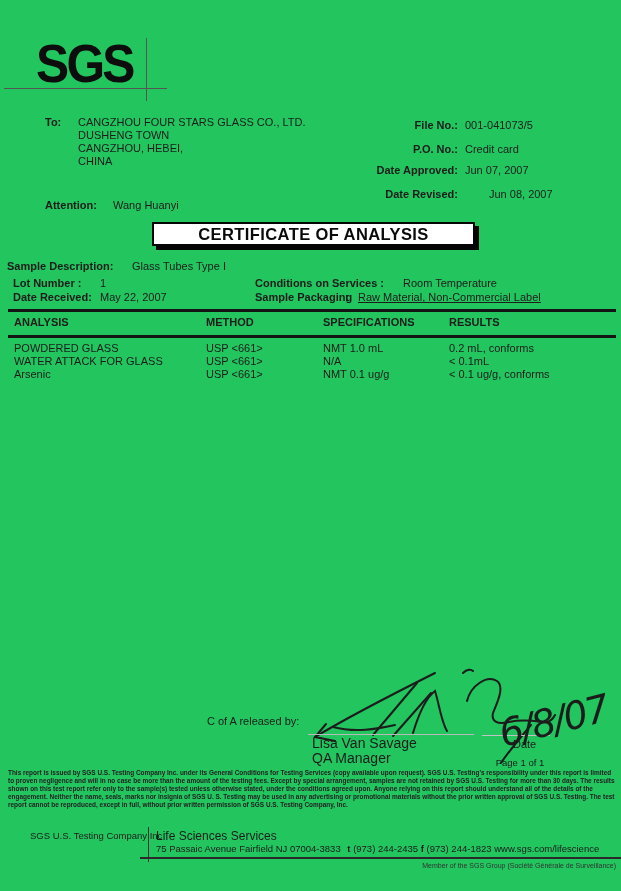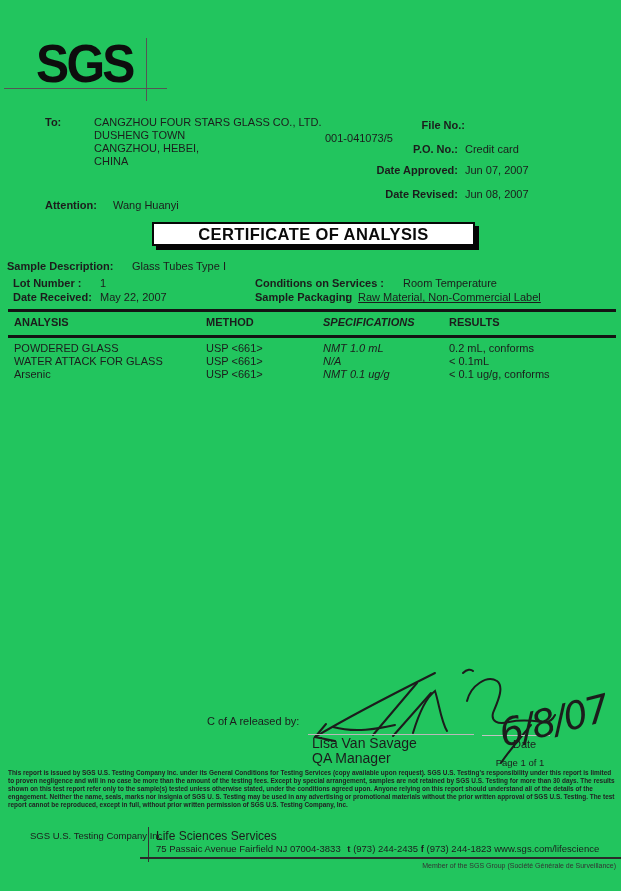--- a/index.html
+++ b/index.html
@@ -18,29 +18,29 @@
   .logo-text {
     left:36px; top:36px; font-size:54px; font-weight:bold; letter-spacing:-3px;
     color:#0d0d0d; transform:scaleX(0.92); transform-origin:left top; line-height:54px;
   }
   .logo-hline { left:4px; top:88px; width:163px; height:1px; background:#555; }
   .logo-vline { left:146px; top:38px; width:1px; height:63px; background:#555; }
 
   
   .to-label { left:45px; top:116px; }
   .to-lines { left:78px; top:116px; }
-  .to-lines div { height:13px;margin-left:16px; }
+  .to-lines div { height:13px; }
   .attn-label { left:45px; top:199px; }
   .attn-value { left:113px; top:199px; }
 
   
   .fi-row { left:318px; width:290px; display:flex; align-items:baseline; }
   .fi-row .lbl { width:140px; text-align:right; font-weight:bold; }
   .fi-row .val { margin-left:7px; }
-  .fi-0 { top:119px;flex-direction:column; } .fi-1 { top:143px; } .fi-2 { top:164px; } .fi-3 { top:188px; }
+  .fi-0 { top:119px; } .fi-1 { top:143px; } .fi-2 { top:164px; } .fi-3 { top:188px;gap:24px; }
 
   
   .title-box {
     left:152px; top:222px; width:323px; height:24px;
     border:2px solid #050505; background:#fff;
     box-shadow:4px 4px 0 #050505;
     display:flex; align-items:center; justify-content:center;
   }
   .title-box span { font-size:16.5px; font-weight:bold; letter-spacing:0.4px; color:#0a0a0a; }
 
@@ -49,21 +49,21 @@
   .lot-l { left:13px; top:277px; } .lot-v { left:100px; top:277px; }
   .dr-l { left:13px; top:291px; } .dr-v { left:100px; top:291px; }
   .cr-l { left:255px; top:277px; } .cr-v { left:403px; top:277px; }
   .sp-l { left:255px; top:291px; } .sp-c { left:345px; top:291px; } .sp-v { left:358px; top:291px;text-decoration:underline; }
 
   .rule-1 { left:8px; top:309px; width:608px; height:3px; background:#141414; }
   .rule-2 { left:8px; top:335px; width:608px; height:3px; background:#141414; }
 
   
   .col-analysis { left:14px; } .col-method { left:206px; }
-  .col-specs { left:323px;font-style:italic; } .col-results { left:449px; }
+  .col-specs { left:323px; } .col-results { left:449px; }
   .th-row { top:316px; font-weight:bold; }
   .tr-0 { top:342px; } .tr-1 { top:355px; } .tr-2 { top:368px; }
 
   
   .coa-label { left:207px; top:715px; }
   .sig-svg { left:295px; top:663px; }
   .sig-line-1 { left:308px; top:734px; width:166px; height:1px; background:#b9b9b9; }
   .sig-line-2 { left:482px; top:735px; width:68px; height:1px; background:#c2c2c2; }
   .sig-name { left:312px; top:736px; }
   .sig-title { left:312px; top:751px; }

